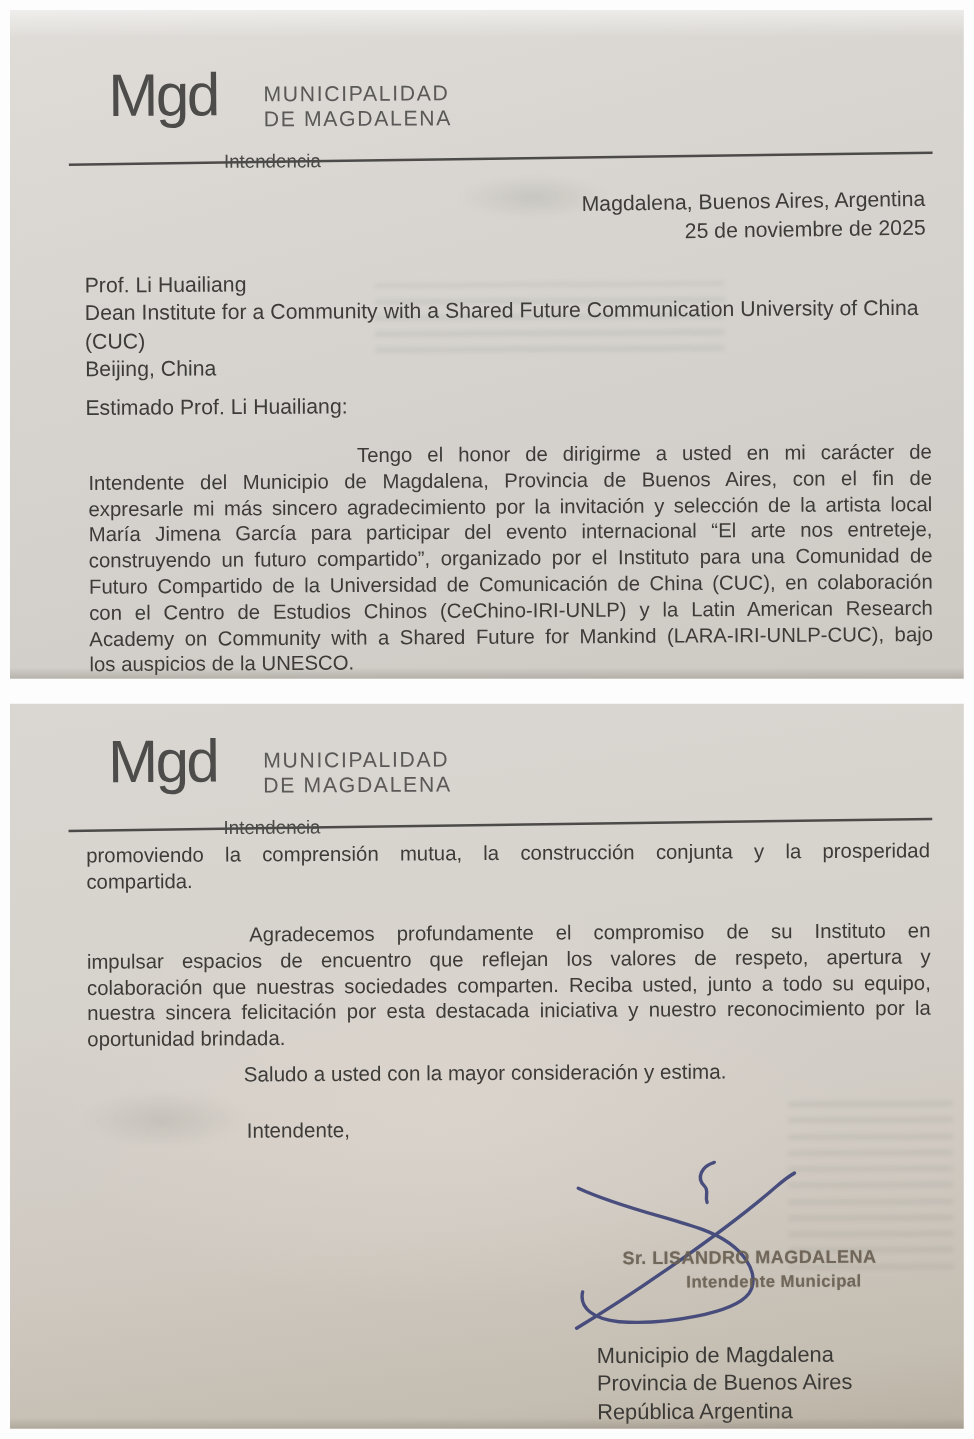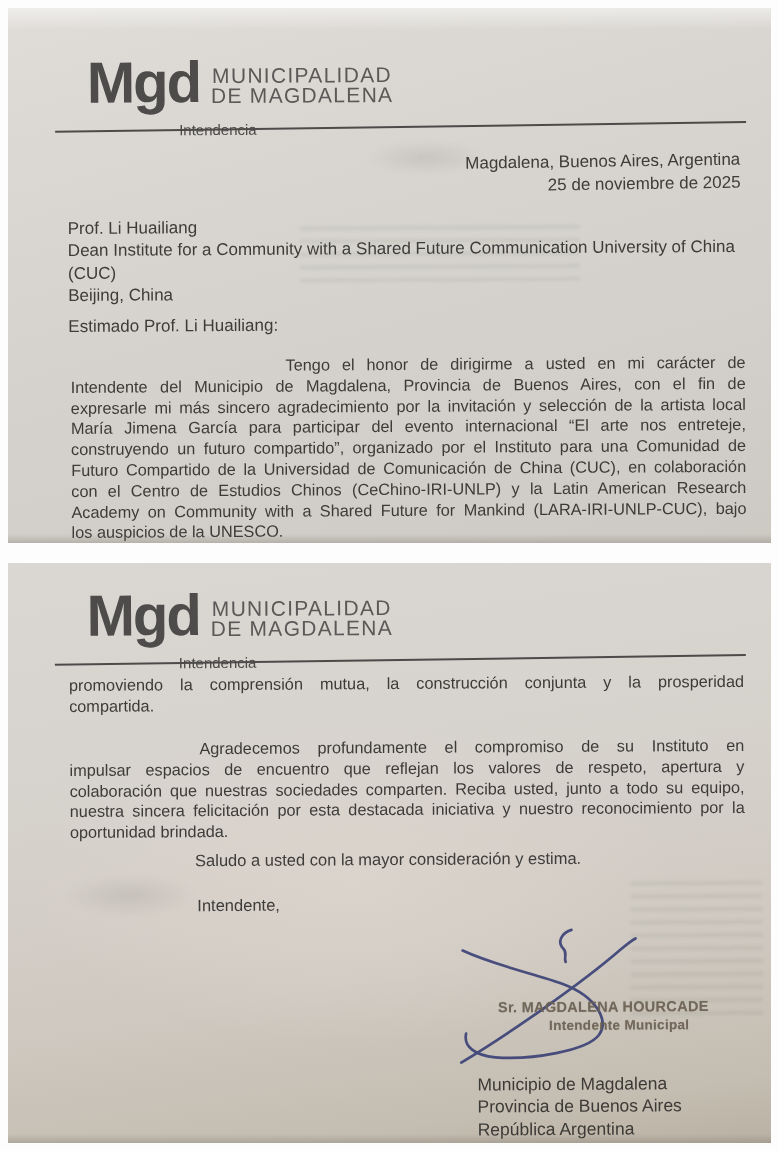--- a/index.html
+++ b/index.html
@@ -36,26 +36,26 @@
   }
 
   .content { position: absolute; inset: 0; transform: rotate(-0.35deg); color: #3e3c39; }
 
   
   .letterhead { position: absolute; left: 0; right: 0; height: 120px; }
   #photo1 .letterhead { top: 44px; }
   #photo2 .letterhead { top: 22px; }
   .logo-mgd {
     position: absolute; left: 80px; top: 0;
-    font-size: 58px; font-weight: 700; line-height: 1;
+    font-size: 48px; font-weight: 400; line-height: 1;
     letter-spacing: -2px; color: #4d4c4b;
   }
   .org-name {
     position: absolute; left: 204px; top: 13px;
-    font-size: 21px; line-height: 20px; letter-spacing: 1.3px; color: #5a5957; text-align: center;
+    font-size: 17px; line-height: 20px; letter-spacing: 1.3px; color: #5a5957;
   }
   .dept {
     position: absolute; left: 172px; top: 68px;
     font-size: 15px; font-weight: 400; color: #4a4947;
   }
   .rule {
     position: absolute; left: 48px; right: 24px; top: 74px;
     border-top: 2px solid #4c4b49;
     transform: rotate(-0.45deg);
   }
@@ -196,21 +196,21 @@
 
     <svg class="signature-svg" viewBox="0 0 278 154">
       <g fill="none" stroke="#3c4377" stroke-width="2.7" stroke-linecap="round" opacity="0.92">
         <path d="M 133 6 C 123 9 118 18 125 25 C 129 29 125 33 127 38"></path>
         <path d="M 24 26 C 58 42 98 50 124 60 C 158 73 170 97 160 111 C 148 127 92 136 56 133 C 36 131 24 122 27 109"></path>
         <path d="M 22 138 C 66 112 140 62 182 26 C 188 21 193 17 197 15"></path>
       </g>
     </svg>
 
     <div class="stamp">
-      <div class="stamp-name">Sr. MAGDALENA HOURCADE</div>
+      <div class="stamp-name">Sr. LISANDRO MAGDALENA</div>
       <div class="stamp-title">Intendente Municipal</div>
     </div>
 
     <div class="signer-block">
       <div>Municipio de Magdalena</div>
       <div>Provincia de Buenos Aires</div>
       <div>República Argentina</div>
     </div>
 
   </div>

